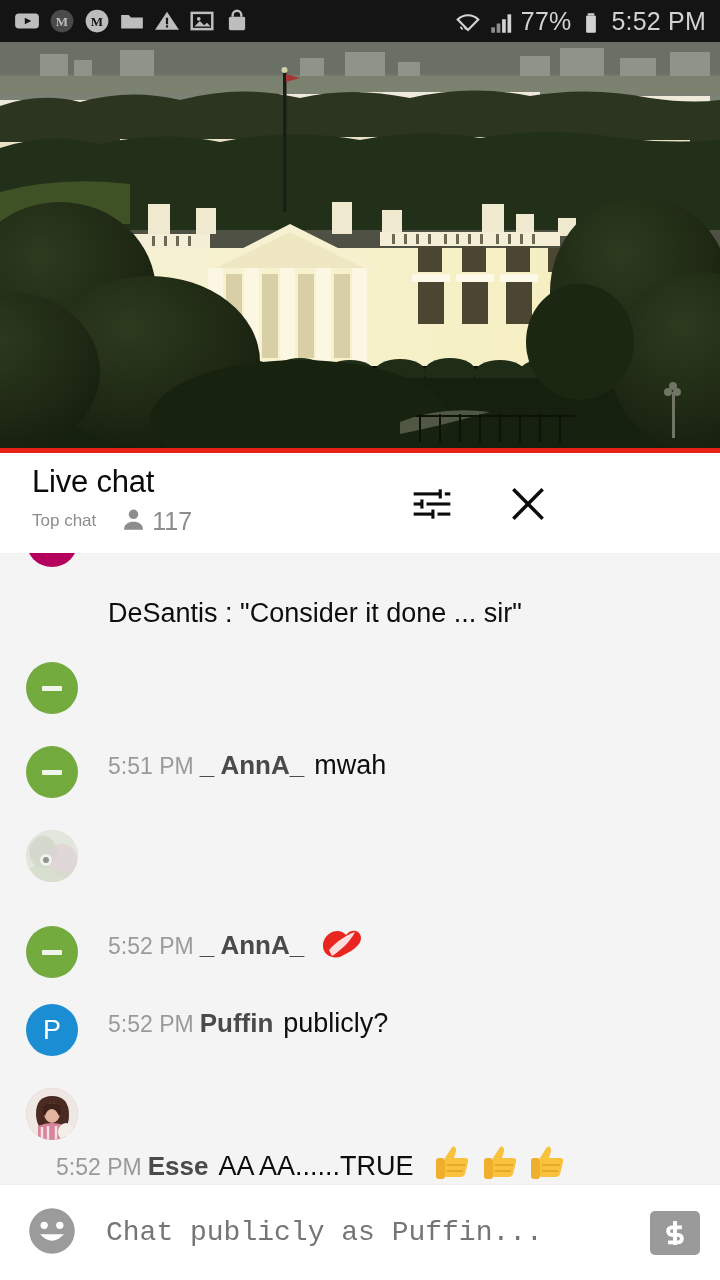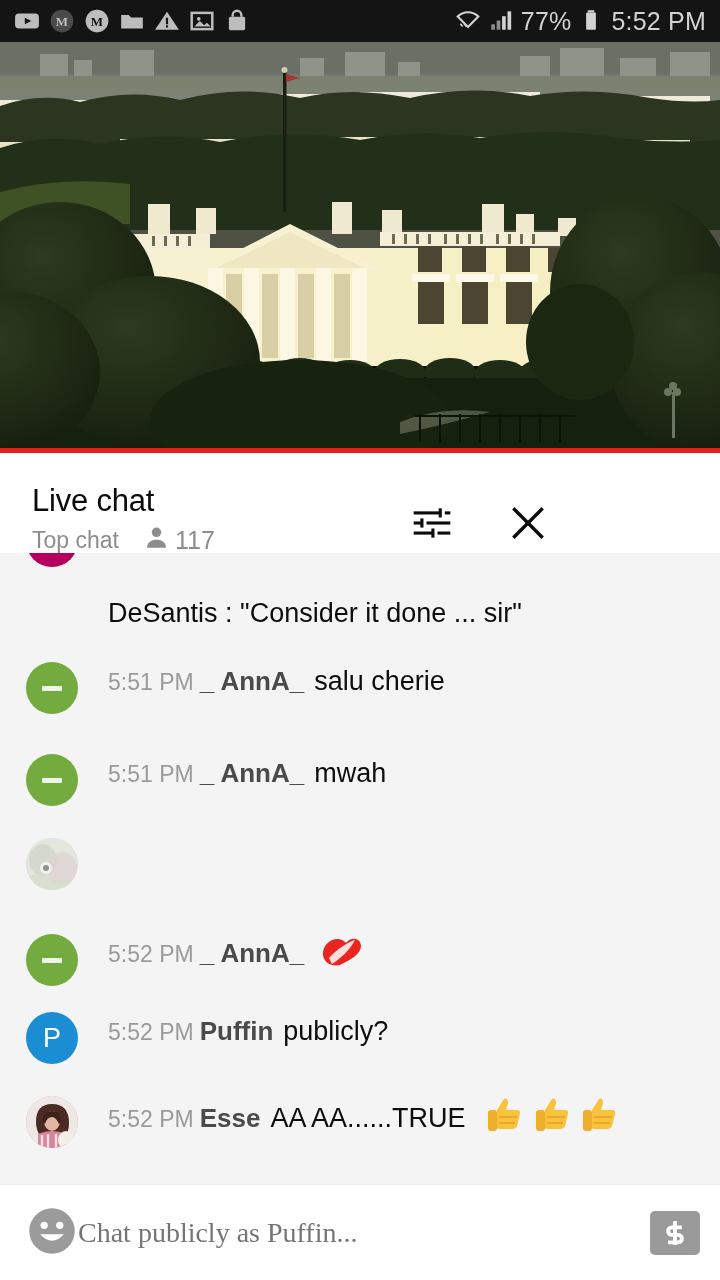--- a/index.html
+++ b/index.html
@@ -13,21 +13,21 @@
 
   
   .statusbar {
     position: absolute; top: 0; left: 0;
     width: 720px; height: 42px;
     background: #141414;
     display: flex; align-items: center;
     padding: 0 14px;
   }
   .sb-left { display: flex; align-items: center; gap: 9px; }
-  .sb-right { margin-left: auto; display: flex; align-items: flex-start; gap: 7px; }
+  .sb-right { margin-left: auto; display: flex; align-items: flex-end; gap: 7px; }
   .sb-ico { width: 26px; height: 26px; display: block; }
   .sb-text {
     color: #d2d2d2; font-size: 25px; letter-spacing: .2px;
     font-family: "Liberation Sans", sans-serif;
   }
 
   
   .video {
     position: absolute; top: 42px; left: 0;
     width: 720px; height: 410px;
@@ -37,31 +37,31 @@
   .live-bar {
     position: absolute; top: 448px; left: 0;
     width: 720px; height: 5px; background: #e62117;
   }
 
   
   .chat-header {
     position: absolute; top: 453px; left: 0;
     width: 572px; height: 100px;
     background: #ffffff;
-    padding: 28px 22px 0 32px;
+    padding: 9px 22px 0 32px;
     display: flex; align-items: flex-start;
   }
   .ch-titles { display: flex; flex-direction: column; }
   .ch-title {
     font-size: 31px; color: #0b0b0b; font-weight: 400;
     line-height: 40px; letter-spacing: -0.2px;
   }
   .ch-sub { display: flex; align-items: center; margin-top: 3px; }
-  .ch-subtext { font-size: 23px; color: #8d8d8d; line-height: 32px; }
-  .ch-viewers { display: flex; margin-left: 24px; gap: 5px; }
+  .ch-subtext { font-size: 17px; color: #8d8d8d; line-height: 32px; }
+  .ch-viewers { display: flex; align-items: center; margin-left: 24px; gap: 5px; }
   .ch-count { font-size: 25px; color: #8d8d8d; line-height: 32px; }
   .ch-actions { margin-left: auto; display: flex; align-items: center; gap: 52px; padding-top: 20px; }
   .ch-btn { width: 44px; height: 44px; display: flex; align-items: center; justify-content: center; }
 
   
   .chat-list {
     position: absolute; top: 553px; left: 0;
     width: 720px; height: 631px;
     background: #f4f4f4;
     overflow: hidden;
@@ -99,24 +99,24 @@
   
   .composer {
     position: absolute; top: 1184px; left: 0;
     width: 720px; height: 96px;
     background: #ffffff;
     display: flex; align-items: center;
     padding: 0 20px 0 26px;
     border-top: 1px solid #ececec;
   }
   .composer-input {
-    flex: 1; 
+    flex: 1; margin-left: 28px;
     font-size: 28px; color: #9b9b9b;
     border: none; outline: none; background: transparent;
-    font-family: Liberation Serif, serif;
+    font-family: Liberation Mono, monospace;
   }
   .superchat-btn {
     width: 50px; height: 44px; border-radius: 5px;
     background: #9a9a9a;
     display: flex; align-items: center; justify-content: center;
     margin-left: 14px;
   }
 </style>
 </head>
 <body>
@@ -434,26 +434,23 @@
       <div style="width:52px;flex:0 0 52px;"></div>
       <div class="msg-body" style="padding-top:0;">
         <span class="body-text" style="margin-left:0;">DeSantis : "Consider it done ... sir"</span>
       </div>
     </div>
 
     <div class="msg" style="margin-top:24px;">
       <div class="avatar" style="background:#73ab3f;">
         <span class="dash"></span>
       </div>
-      <div class="msg-body">
-        <span class="ts">5:51 PM</span><span class="author">_ AnnA_</span><span class="body-text">salu cherie</span>
-      </div>
-    </div>
-
-    <div class="msg" style="margin-top:36px;">
+    </div>
+
+    <div class="msg" style="margin-top:28px;">
       <div class="avatar" style="background:#73ab3f;">
         <span class="dash"></span>
       </div>
       <div class="msg-body">
         <span class="ts">5:51 PM</span><span class="author">_ AnnA_</span><span class="body-text">mwah</span>
       </div>
     </div>
 
     <div class="msg" style="margin-top:28px;">
       <div class="avatar" style="background:#dcdfd6;">
@@ -482,21 +479,21 @@
       </div>
     </div>
 
     <div class="msg" style="margin-top:22px;">
       <div class="avatar" style="background:#1b8ed3;">P</div>
       <div class="msg-body">
         <span class="ts">5:52 PM</span><span class="author">Puffin</span><span class="body-text">publicly?</span>
       </div>
     </div>
 
-    <div class="msg" style="margin-top:28px;">
+    <div class="msg" style="margin-top:28px;flex-direction:column;">
       <div class="avatar" style="background:#cdb3b3;">
         <svg viewBox="0 0 52 52">
           <rect width="52" height="52" fill="#efe7e4"></rect>
           <path d="M10 26 q0 -18 16 -18 q17 0 17 19 q0 10 -5 14 H15 q-5 -6 -5 -15z" fill="#4a2a22"></path>
           <ellipse cx="26" cy="25" rx="8" ry="10" fill="#e3b49f"></ellipse>
           <path d="M18 18 q8 -6 16 0 q2 8 -1 10 q-3 -7 -7 -7 q-5 0 -7 7 q-3 -3 -1 -10z" fill="#3d211a"></path>
           <path d="M12 38 q14 -6 28 0 v14 H12z" fill="#d8859a"></path>
           <g stroke="#f4e2e6" stroke-width="2.4">
             <line x1="16" y1="39" x2="16" y2="52"></line>
               <line x1="22" y1="38" x2="22" y2="52"></line>

